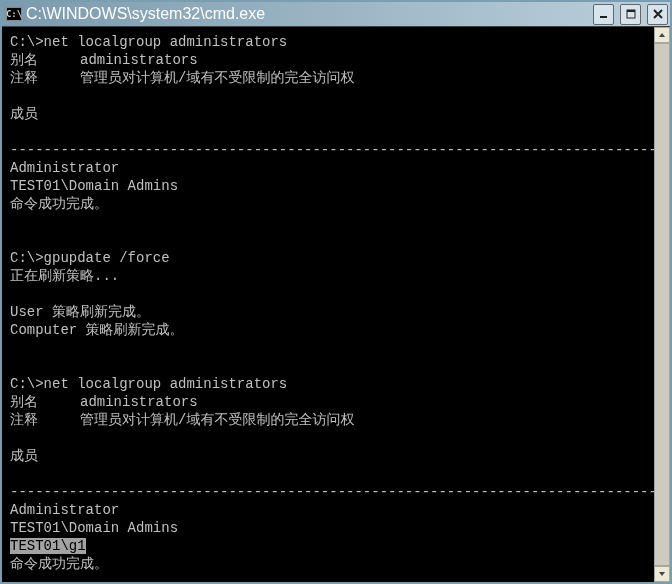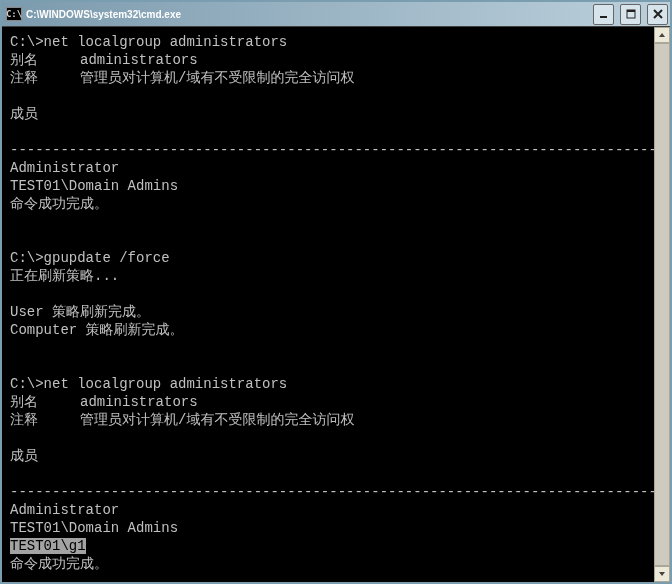--- a/index.html
+++ b/index.html
@@ -35,23 +35,23 @@
     align-items: center;
     justify-content: center;
     font-size: 9px;
     font-family: Consolas, monospace;
     color: #ccc;
     font-weight: bold;
   }
   .titlebar .title {
     flex: 1;
     color: #fff;
-    font-size: 10px;
+    font-size: 16px;
     font-family: "Microsoft YaHei", Tahoma, sans-serif;
-    font-weight: bold;
+    font-weight: normal;
     white-space: nowrap;
   }
   .winbtn {
     width: 21px;
     height: 21px;
     background: #d8e4ec;
     border: 1px solid #666;
     border-radius: 2px;
     display: inline-flex;
     align-items: center;

